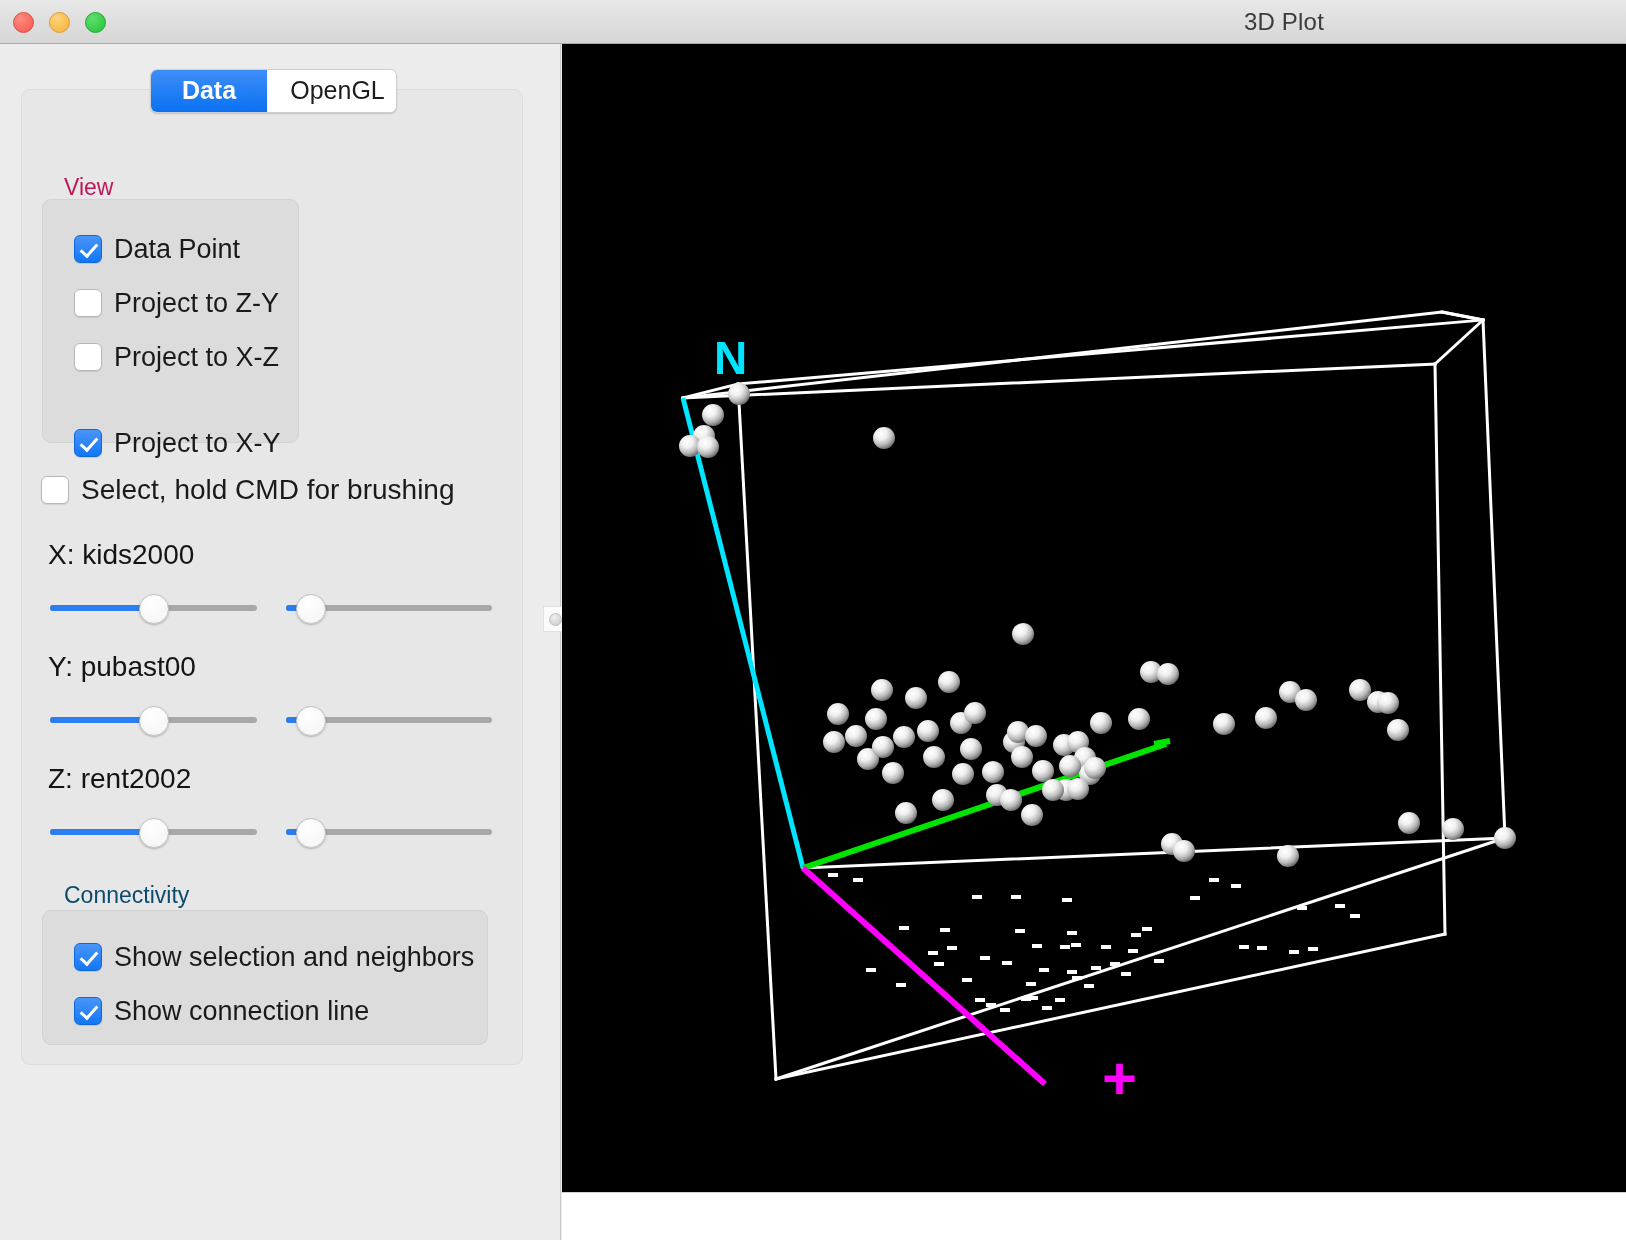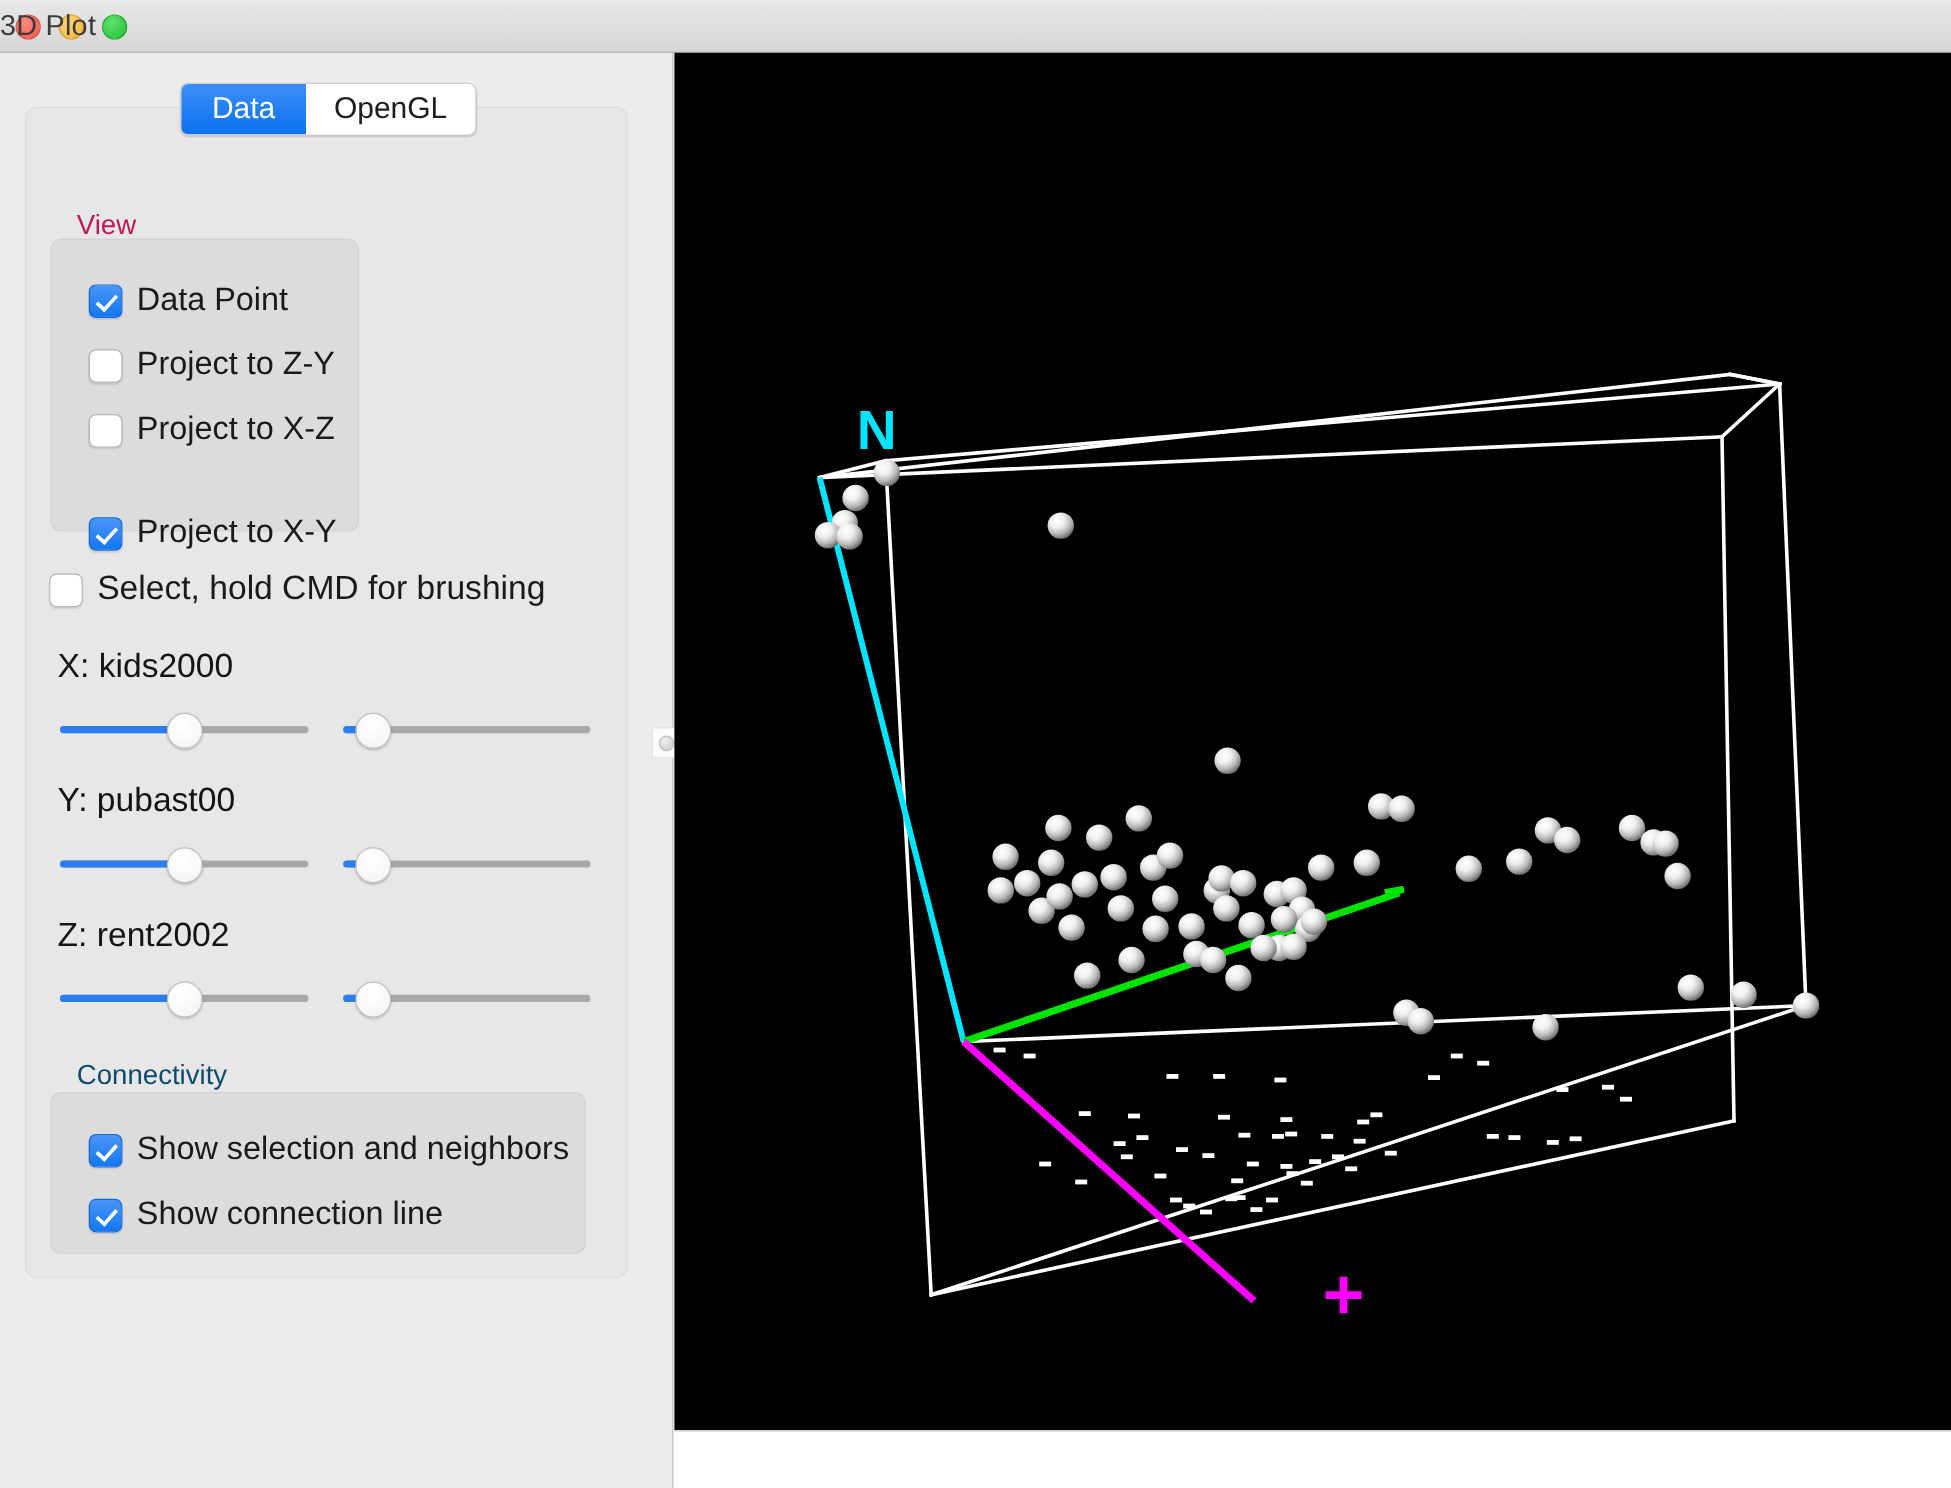--- a/index.html
+++ b/index.html
@@ -31,21 +31,21 @@
     height: 44px;
     background: linear-gradient(to bottom, #e8e8e8 0%, #d6d6d6 100%);
     border-bottom: 1px solid #a9a9a9;
     box-sizing: border-box;
   }
   #title-text {
     position: absolute;
     left: 0; top: 0;
     width: 1324px;
     line-height: 43px;
-    text-align: left;
+    text-align: right;
     font-size: 24px;
     color: #3b3b3b;
     letter-spacing: 0.2px;
   }
   .traffic {
     position: absolute;
     top: 12px;
     width: 21px;
     height: 21px;
     border-radius: 50%;
@@ -83,23 +83,24 @@
     flex: 0 0 auto;
     line-height: 40px;
     text-align: center;
     font-size: 25px;
     color: #1d1d1d;
     background: #ffffff;
     cursor: default;
     user-select: none;
   }
   #seg-data {
-    width: 104px;
+    width: 116px;
     background: linear-gradient(to bottom, #3e8ef7, #0a71f2);
     color: #ffffff;
+    font-weight: bold;
   }
   #seg-opengl { width: 141px; }
 
   
   #panel-box {
     position: absolute;
     left: 21px; top: 45px;
     width: 502px;
     height: 976px;
     background: #e7e7e7;
@@ -122,21 +123,21 @@
     height: 244px;
     background: #dcdcdc;
     border: 1px solid #d2d2d2;
     border-radius: 9px;
     box-sizing: border-box;
   }
 
   .chk-row {
     position: absolute;
     display: flex;
-    align-items: flex-end;
+    align-items: center;
     height: 32px;
   }
   .chkbox {
     width: 28px;
     height: 28px;
     border-radius: 6px;
     box-sizing: border-box;
     flex: 0 0 auto;
     position: relative;
     border: 1px solid #b7b7b7;

